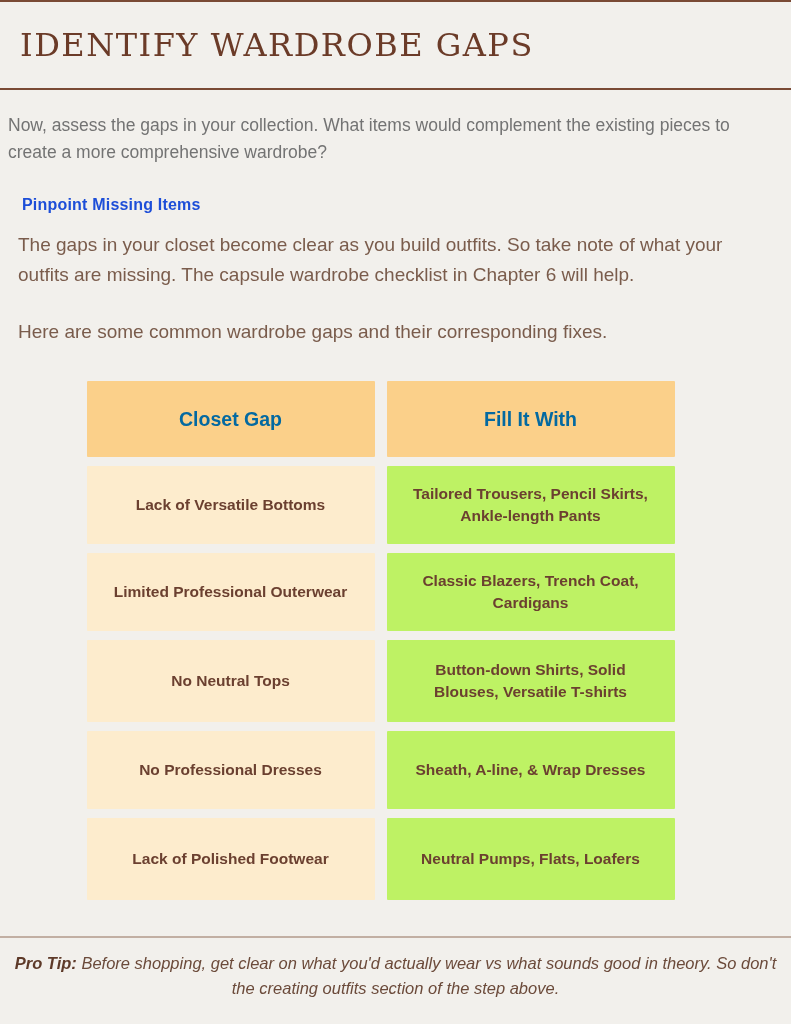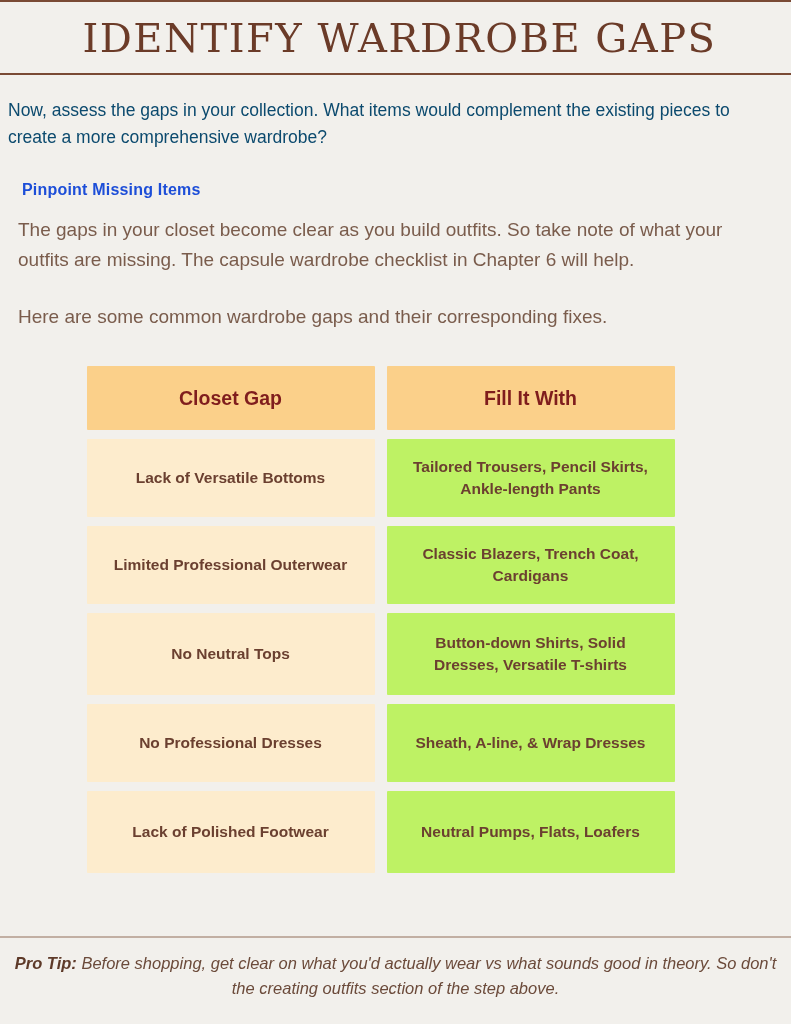--- a/index.html
+++ b/index.html
@@ -27,38 +27,37 @@
     height: 2px;
     background: #7a4a35;
     margin: 0 0 0 0;
     width: 791px;
   }
   .title-wrap {
     padding: 14px 0 12px 8px;
   }
   .doc-title {
     font-family: "DejaVu Serif", serif;
-    font-size: 40px;
+    font-size: 32px;
     letter-spacing: 1.5px;
     color: #6b3b28;
-    margin: 0;
+    margin: 12px;
     font-weight: 400;
     line-height: 1.12;
     white-space: nowrap;
-    text-align: center;
   }
 
   
   .content {
     padding: 0 18px 0 8px;
   }
   .intro {
     font-size: 17.5px;
     line-height: 1.55;
-    color: #0c4a6e;
+    color: #737373;
     margin: 22px 0 0 0;
     max-width: 775px;
   }
   .section-head {
     font-size: 16px;
     font-weight: bold;
     color: #1d4ed8;
     margin: 30px 0 0 14px;
     letter-spacing: 0.2px;
   }
@@ -80,28 +79,28 @@
     display: flex;
     gap: 12px;
   }
   .tcol {
     width: 288px;
     display: flex;
     flex-direction: column;
     gap: 9px;
   }
   .thead {
-    height: 64px;
+    height: 76px;
     background: #fbd08a;
     display: flex;
     align-items: center;
     justify-content: center;
     font-size: 19.5px;
     font-weight: bold;
-    color: #7f1d1d;
+    color: #0369a1;
     border-radius: 1px;
   }
   .cell {
     display: flex;
     align-items: center;
     justify-content: center;
     text-align: center;
     font-size: 15.5px;
     font-weight: bold;
     line-height: 1.45;
@@ -176,21 +175,21 @@
         <div class="cell">Limited Professional Outerwear</div>
         <div class="cell tall">No Neutral Tops</div>
         <div class="cell">No Professional Dresses</div>
         <div class="cell tall">Lack of Polished Footwear</div>
       </div>
 
       <div class="tcol col-right">
         <div class="thead">Fill It With</div>
         <div class="cell">Tailored Trousers, Pencil Skirts, Ankle-length Pants</div>
         <div class="cell">Classic Blazers, Trench Coat, Cardigans</div>
-        <div class="cell tall">Button-down Shirts, Solid Dresses, Versatile T-shirts</div>
+        <div class="cell tall">Button-down Shirts, Solid Blouses, Versatile T-shirts</div>
         <div class="cell">Sheath, A-line, &amp; Wrap Dresses</div>
         <div class="cell tall">Neutral Pumps, Flats, Loafers</div>
       </div>
 
     </div>
   </div>
 
   <div class="protip-rule"></div>
   <div class="protip">
     <b>Pro Tip:</b><span> Before shopping, get clear on what you'd actually wear vs what sounds good in theory. So don't the creating outfits section of the step above.</span>

